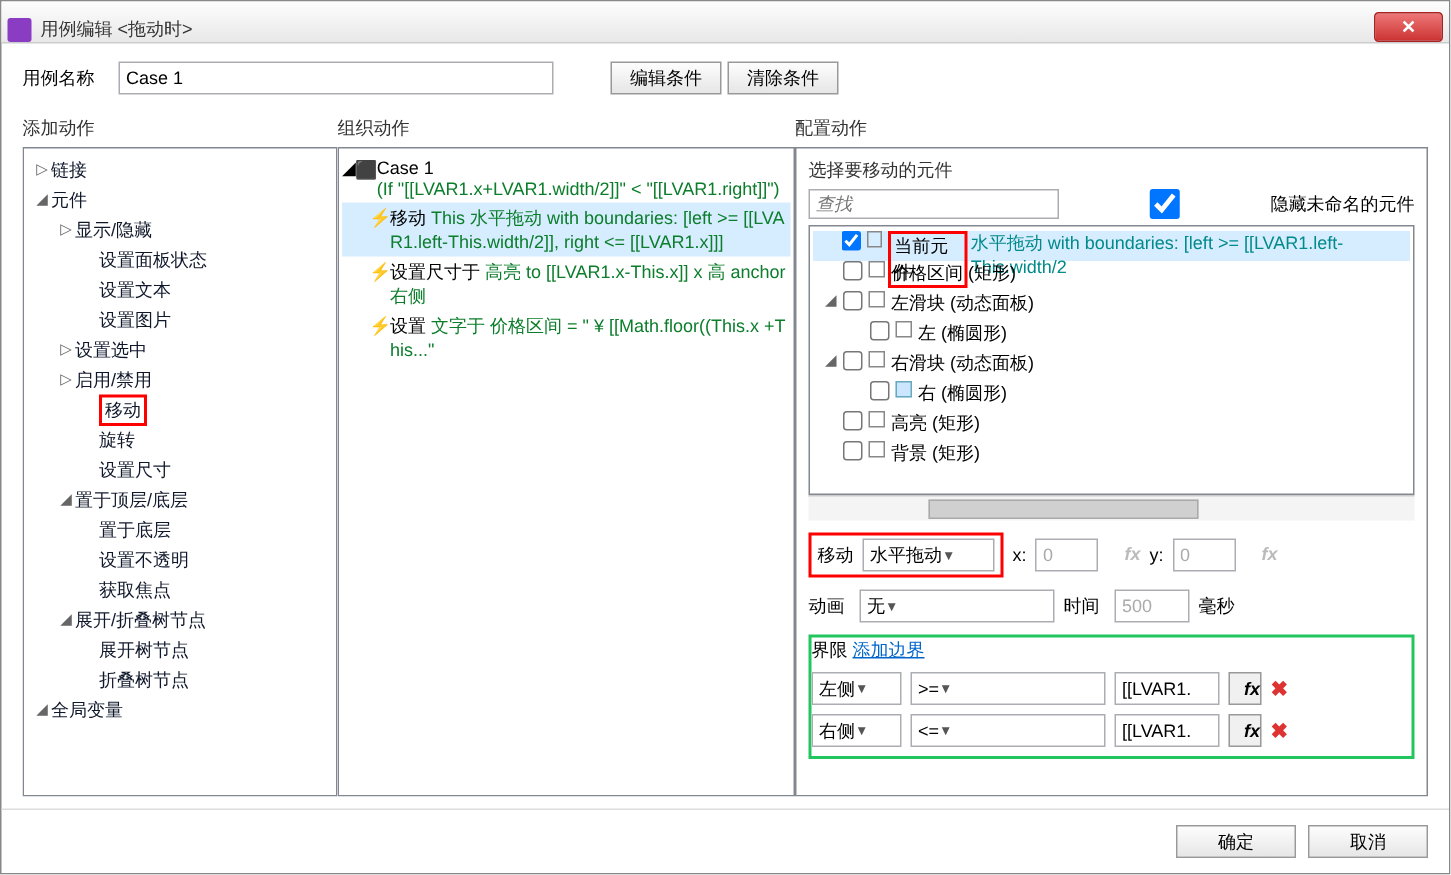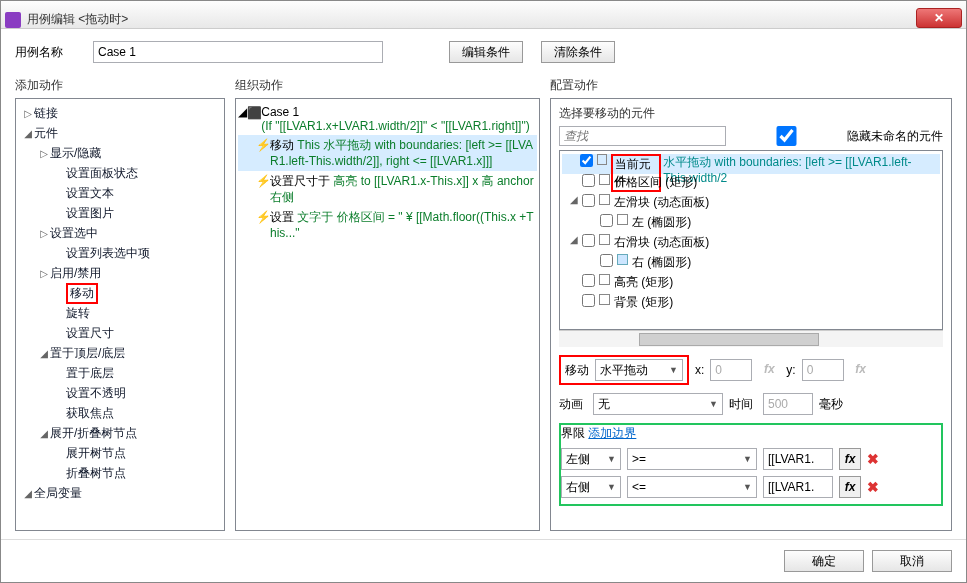--- a/index.html
+++ b/index.html
@@ -3,25 +3,25 @@
 <meta charset="utf-8">
 <style>
 *{box-sizing:border-box;margin:0;padding:0;font-family:"Microsoft YaHei",Arial,sans-serif;font-size:12px}
 body{background:#f0f0f0;width:967px;height:583px;overflow:hidden}
 .window{width:967px;height:583px;background:#fff;border:1px solid #888;position:relative;display:flex;flex-direction:column}
 .titlebar{height:28px;background:linear-gradient(#fdfdfd,#e8e8e8);border-bottom:1px solid #ccc;display:flex;align-items:flex-end;padding:0 4px}
 .titlebar .icon{width:16px;height:16px;background:#8a3dc2;display:inline-block;margin-right:6px;border-radius:2px}
 .titlebar .title{flex:1;color:#333}
 .closebtn{width:46px;height:20px;background:linear-gradient(#e77,#c33);border:1px solid #a22;border-radius:3px;color:#fff;text-align:center;line-height:18px;font-weight:bold}
 .body{flex:1;padding:12px 14px 8px 14px;display:flex;flex-direction:column;overflow:hidden}
-.namerow{display:flex;align-items:center;gap:18px;margin-bottom:14px}
+.namerow{display:flex;align-items:center;gap:4px;margin-bottom:14px}
 .namerow label{width:60px}
 .namerow input{width:290px;height:22px;border:1px solid #abadb3;padding:0 4px}
 .btn{height:22px;padding:0 12px;background:linear-gradient(#fdfdfd,#e6e6e6);border:1px solid #999;min-width:74px}
-.cols{flex:1;display:flex;gap:10px;overflow:hidden}
+.cols{flex:1;display:flex;overflow:hidden}
 .col{display:flex;flex-direction:column;overflow:hidden}
 .col.left{width:210px}
 .col.mid{width:305px}
 .col.right{flex:1}
 .colhead{color:#333;margin-bottom:4px}
 .panel{flex:1;border:1px solid #828790;background:#fff;overflow:auto;padding:4px 2px}
 .tree .row{display:flex;align-items:center;height:20px;padding-left:4px;white-space:nowrap}
 .tree .arr{width:12px;display:inline-block;color:#666;font-size:10px;text-align:center}
 .tree .ind{display:inline-block}
 .tree .lbl{color:#0f172a}
@@ -43,26 +43,26 @@
 .treebox{border:1px solid #828790;flex:1;overflow:auto;padding:3px 2px;min-height:180px}
 .trow{display:flex;align-items:flex-start;height:20px}
 .trow .sq{width:11px;height:11px;border:1px solid #888;margin:0 4px;display:inline-block}
 .trow.selrow{background:#d6ecff}
 .teallink{color:#008a8a}
 .hscroll{height:17px;border-top:1px solid #ccc;background:#f4f4f4;display:flex;align-items:center}
 .hscroll .thumb{height:13px;background:#d0d0d0;border:1px solid #aaa;margin-left:80px;width:180px}
 .cfg{margin-top:8px}
 .cfgrow{display:flex;align-items:center;gap:6px;margin-bottom:8px}
 .cfgrow label{min-width:28px}
-.sele{height:22px;border:1px solid #abadb3;background:#fff;padding:0 4px;display:flex;align-items:center;justify-content:space-between}
+.sele{height:22px;border:1px solid #abadb3;background:#fff;padding:0 4px;display:flex;align-items:center;justify-content:flex-start}
 .sele .dar{font-size:9px;color:#555}
 .txtin{height:22px;border:1px solid #abadb3;background:#fff;padding:0 4px;color:#aaa}
 .boundbox{border:2px solid #22c55e;padding:0;margin-top:4px}
 .brow{display:flex;align-items:center;gap:6px;margin-bottom:6px}
-.fx{border:1px solid #999;background:#f0f0f0;width:22px;height:22px;text-align:center;line-height:20px;font-style:italic;font-weight:bold}
+.fx{border:1px solid #999;background:#f0f0f0;width:22px;height:22px;text-align:right;line-height:20px;font-style:italic;font-weight:bold}
 .xbtn{color:#d33;font-weight:bold;font-size:14px}
 .footer{display:flex;justify-content:flex-end;gap:8px;padding:10px 14px;border-top:1px solid #ddd}
 .addlink{color:#0066cc;text-decoration:underline}
 </style>
 </head>
 <body>
 
 <div class="window">
   <div class="titlebar">
     <span class="icon"></span>
@@ -111,25 +111,20 @@
             </div>
             <div class="row">
               <span class="ind" style="width:32px"></span>
               <span class="arr"></span>
               <span class="lbl">设置图片</span>
             </div>
             <div class="row">
               <span class="ind" style="width:16px"></span>
               <span class="arr">▷</span>
               <span class="lbl">设置选中</span>
-            </div>
-            <div class="row">
-              <span class="ind" style="width:32px"></span>
-              <span class="arr"></span>
-              <span class="lbl">设置列表选中项</span>
             </div>
             <div class="row">
               <span class="ind" style="width:16px"></span>
               <span class="arr">▷</span>
               <span class="lbl">启用/禁用</span>
             </div>
             <div class="row">
               <span class="ind" style="width:32px"></span>
               <span class="arr"></span>
               <span class="lbl redbox">移动</span>

